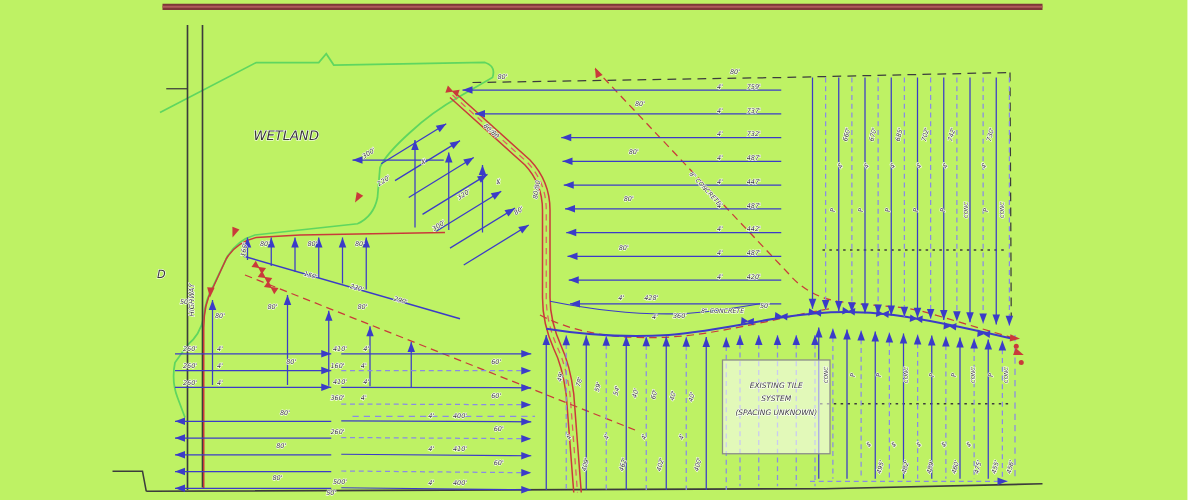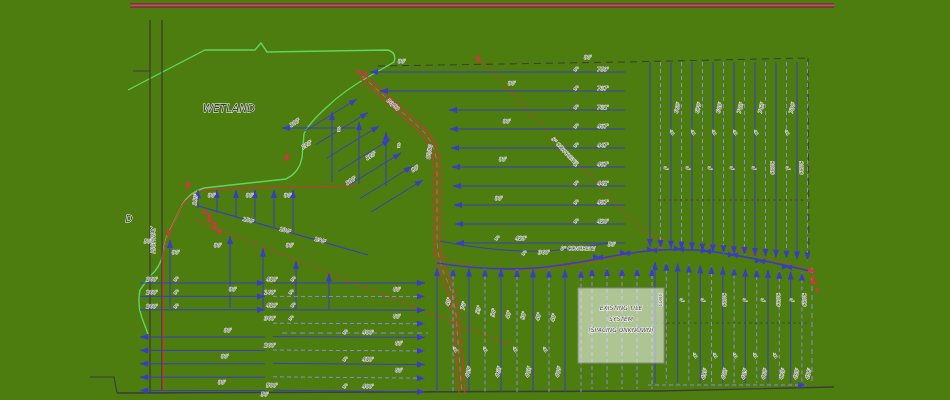--- a/index.html
+++ b/index.html
@@ -1,16 +1,16 @@
 <!DOCTYPE html>
 <html><head>
 <meta charset="utf-8">
 <style>
   html,body{margin:0;padding:0;background:#ffffff;}
-  .stage{position:relative;width:950px;height:400px;background:#4d7c0f;overflow:hidden;}
+  .stage{position:relative;width:950px;height:400px;background:#bef264;overflow:hidden;}
   svg{display:block;}
   text{font-family:"DejaVu Sans", sans-serif;font-style:italic;paint-order:stroke;stroke:#ffffff;stroke-width:0.9px;}
 </style>
 </head>
 <body>
 
 <div class="stage">
   <svg id="plan-svg" width="950" height="400" viewBox="0 0 950 400">
       <rect x="130" y="3" width="704" height="5" fill="#7d3737"></rect>
       <rect x="130" y="4.6" width="704" height="1.6" fill="#b05b5b"></rect>

